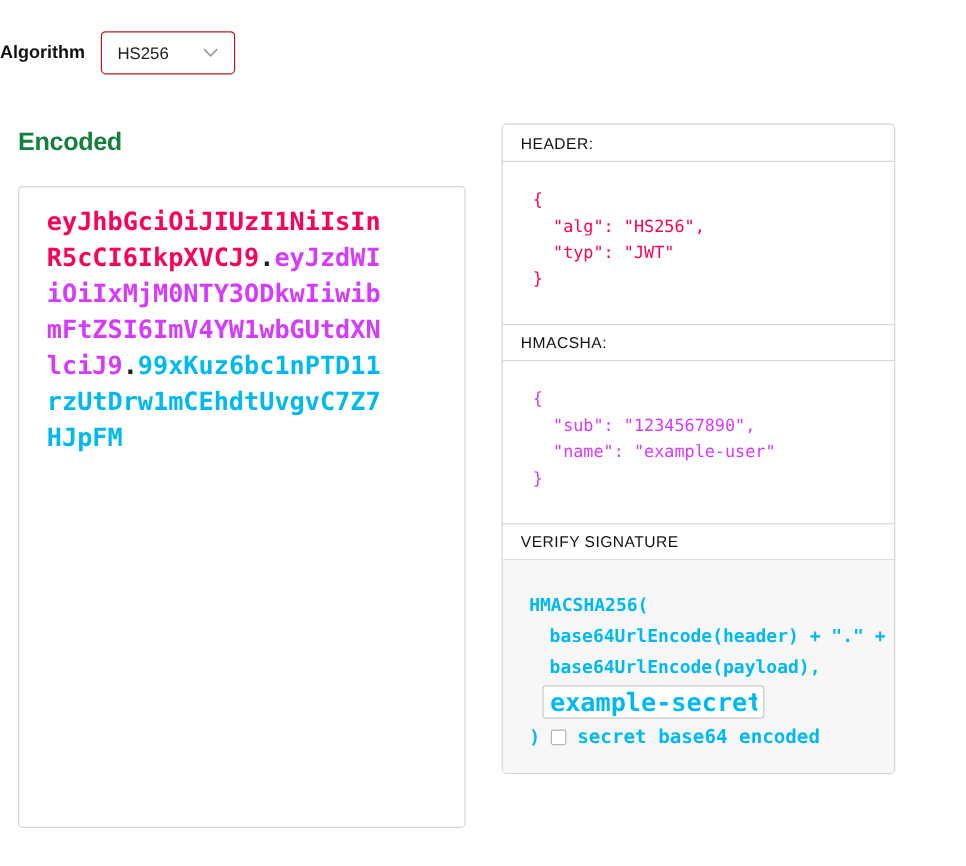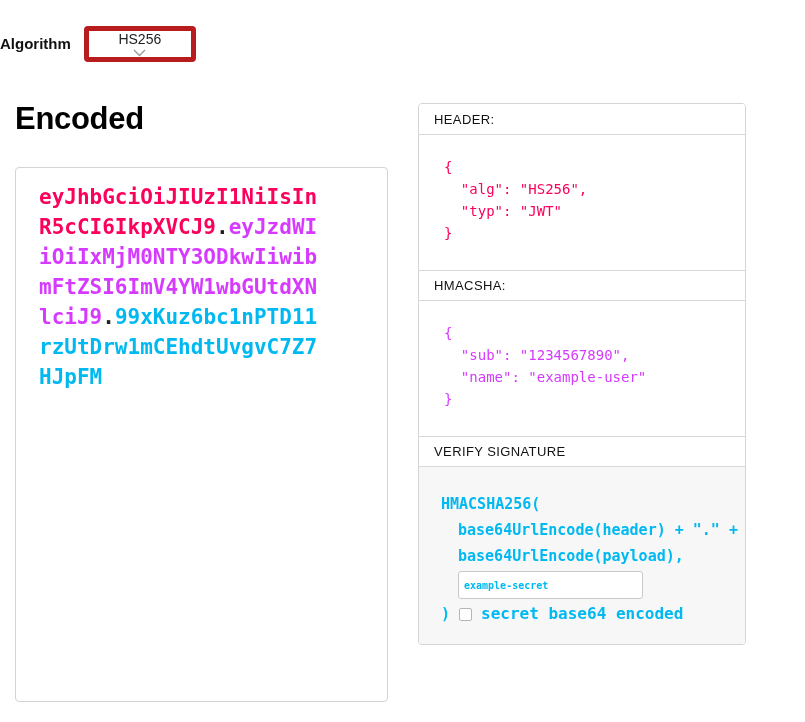--- a/index.html
+++ b/index.html
@@ -12,34 +12,34 @@
   }
 
   
   .algo-row {
     display: flex; align-items: center;
     gap: 13px; padding-top: 26px; height: 61px;
   }
   .algo-label { font-size: 15px; font-weight: 700; color: #111; }
   .select-box {
     width: 112px; height: 36px;
-    border: 5px solid #b91c1c; border-radius: 4px; background: #fff;
+    border: 1px solid #b91c1c; border-radius: 4px; background: #fff;
     display: flex; align-items: center; justify-content: space-between;
-    padding: 0 13px; cursor: pointer; flex-direction: column;
+    padding: 0 13px; cursor: pointer;
   }
   .select-value { font-size: 14px; color: #222; }
   .chevron { display: flex; align-items: center; }
 
   
   .columns { display: flex; gap: 30px; padding: 0 15px; margin-top: 42px; }
   .col-left  { width: 373px; }
   .col-right { width: 372px; }
   .section-title {
-    font-size: 31px; font-weight: 600; letter-spacing: -0.3px;
-    color: #000000; margin: 0 0 32px 0; line-height: 32px;
+    font-size: 21px; font-weight: 600; letter-spacing: -0.3px;
+    color: #15803d; margin: 0 0 20px 0; line-height: 32px;
   }
 
   
   .encoded-panel {
     width: 373px; height: 535px;
     border: 1px solid #d4d4d4; border-radius: 4px; background: #fff;
     padding: 14px 0 0 23px;
   }
   .token {
     font-family: "DejaVu Sans Mono", monospace;
@@ -79,24 +79,24 @@
     height: 177px; background: #f7f7f7;
     padding: 24px 0 0 22px;
     font-family: "DejaVu Sans Mono", monospace;
     font-size: 15px; font-weight: 700; color: #00b9f1;
     line-height: 26px;
   }
   .verify-indent { margin-left: 17px; }
   .secret-input {
     display: block;
     width: 185px; height: 28px;
-    margin: 2px 0 2px 17px; padding: 0 5px;
+    margin: 2px 0 2px 11px; padding: 0 5px;
     border: 1px solid #c9c9c9; border-radius: 3px; background: #fff;
     font-family: "DejaVu Sans Mono", monospace;
-    font-size: 10px; font-weight: 700; color: #00b9f1;
+    font-size: 21px; font-weight: 700; color: #00b9f1;
     outline: none;
   }
   .close-row { display: flex; align-items: center; gap: 9px; margin-top: 2px; }
   .b64-checkbox {
     appearance: none; -webkit-appearance: none;
     width: 13px; height: 13px; margin: 0;
     border: 1px solid #b5b5b5; border-radius: 2px; background: #fff;
     cursor: pointer;
   }
   .checkbox-label {

